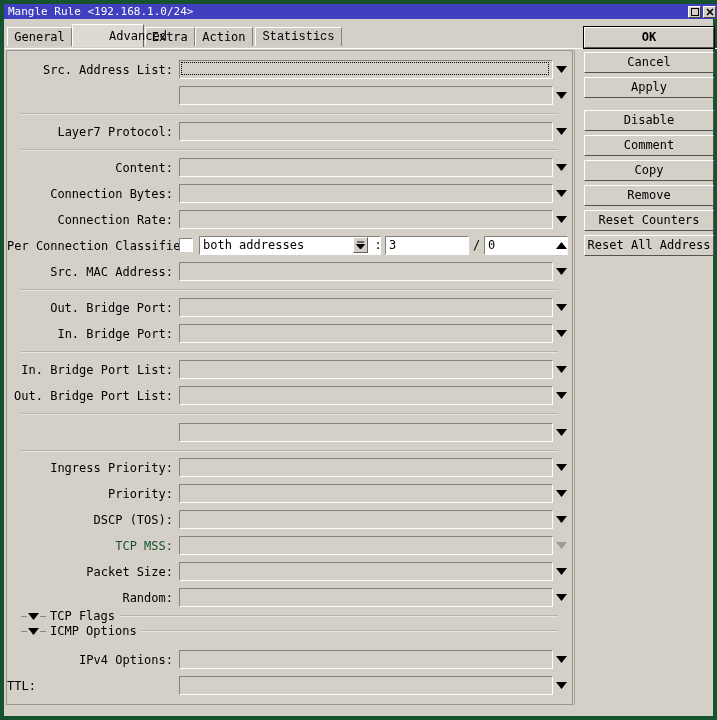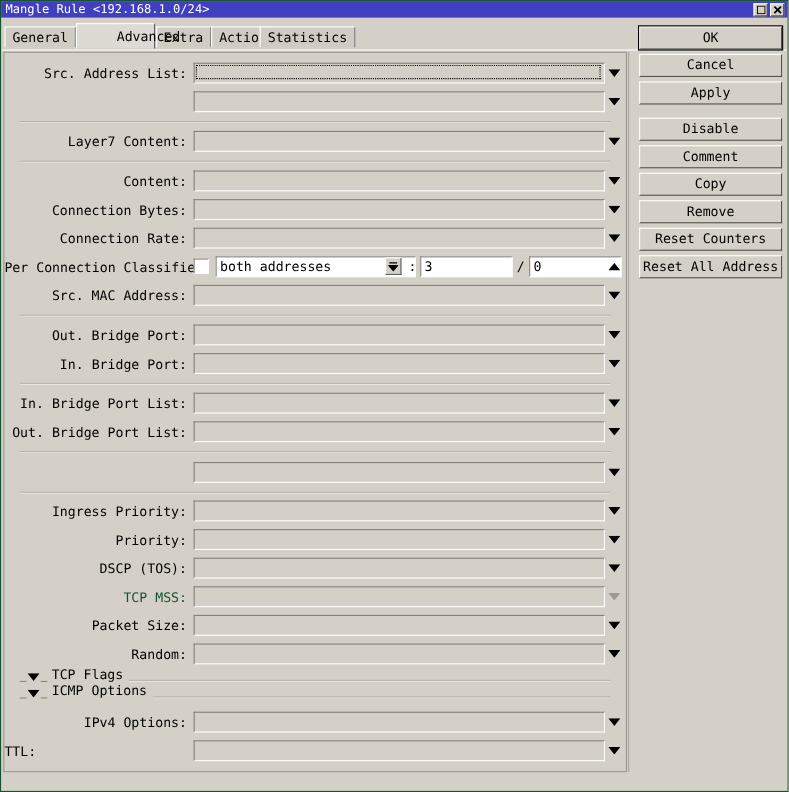--- a/index.html
+++ b/index.html
@@ -7,21 +7,21 @@
     width: 717px; height: 720px;
     background: #d4d0c8;
     font-family: "DejaVu Sans Mono", "Liberation Mono", monospace;
     overflow: hidden;
   }
   #app {
     position: relative;
     width: 717px; height: 720px;
     background: #d4d0c8;
     box-sizing: border-box;
-    border: 1px solid #14532d;
+    border: 4px solid #14532d;
   }
 
   
   .titlebar {
     position: absolute; left: 0; top: 0;
     width: 715px; height: 15px;
     background: #3f3fbf;
     display: flex; align-items: center;
   }
   .titlebar-text {
@@ -193,21 +193,21 @@
     border-bottom: 1px solid #ffffff;
     box-sizing: border-box;
     font-size: 12px; line-height: 17px;
     color: #000; padding-left: 3px;
   }
 
   
   .group {
     position: absolute; left: 14px;
     height: 14px;
-    display: flex; align-items: flex-end;
+    display: flex; align-items: center;
     width: 537px;
   }
   .group-dash {
     width: 6px; height: 1px; background: #8b8880;
   }
   .group-tri {
     width: 13px; height: 10px;
     display: flex; align-items: center; justify-content: center;
   }
   .group-label {
@@ -236,20 +236,21 @@
     font-size: 12px;
     line-height: 19px;
     text-align: center;
     color: #000;
     cursor: default;
     font-family: "DejaVu Sans Mono", "Liberation Mono", monospace;
   }
   .btn.default {
     outline: 1px solid #000;
     outline-offset: 0px;
+    font-weight: bold;
   }
   .btn-gap { height: 8px; }
 </style>
 </head>
 <body>
 
 <div id="app">
 
   <div class="titlebar">
     <div class="titlebar-text">Mangle Rule &lt;192.168.1.0/24&gt;</div>
@@ -265,21 +266,21 @@
           </svg>
       </div>
     </div>
   </div>
 
   <div class="tabstrip" id="tabstrip">
       <div class="tab" style="left: 2px; width: 65.1px;">General</div>
       <div class="tab active" style="left: 67.1px; width: 72.4px; padding-left: 36px;">Advanced</div>
       <div class="tab" style="left: 139.5px; width: 50.5px;">Extra</div>
       <div class="tab" style="left: 190px; width: 57.8px;">Action</div>
-      <div class="tab" style="left: 234px; width: 87px;">Statistics</div>
+      <div class="tab" style="left: 250px; width: 87px; font-family: Liberation Mono, monospace;">Statistics</div>
     </div>
   <div class="tabline"></div>
 
   <div class="formpanel" id="formpanel">
       <div class="row-label" style="position: absolute; left: 0px; top: 9px; width: 166px; text-align: right;">Src. Address List:</div>
       <div class="field focused" style="left: 172px; top: 9px; width: 374px;">
         <div class="field-inner"></div>
       </div>
       <div class="arrow" style="left: 547px; top: 9px;">
         <svg width="11" height="7" viewBox="0 0 11 7">
@@ -288,21 +289,21 @@
       </div>
       <div class="field" style="left: 172px; top: 35px; width: 374px;">
         <div class="field-inner"></div>
       </div>
       <div class="arrow" style="left: 547px; top: 35px;">
         <svg width="11" height="7" viewBox="0 0 11 7">
           <path d="M0 0 L11 0 L5.5 7 Z" fill="#000"></path>
         </svg>
       </div>
       <div class="sep" style="top: 62px;"></div>
-      <div class="row-label" style="position: absolute; left: 0px; top: 71px; width: 166px; text-align: right;">Layer7 Content:</div>
+      <div class="row-label" style="position: absolute; left: 0px; top: 71px; width: 166px; text-align: right;">Layer7 Protocol:</div>
       <div class="field" style="left: 172px; top: 71px; width: 374px;">
         <div class="field-inner"></div>
       </div>
       <div class="arrow" style="left: 547px; top: 71px;">
         <svg width="11" height="7" viewBox="0 0 11 7">
           <path d="M0 0 L11 0 L5.5 7 Z" fill="#000"></path>
         </svg>
       </div>
       <div class="sep" style="top: 98px;"></div>
       <div class="row-label" style="position: absolute; left: 0px; top: 107px; width: 166px; text-align: right;">Content:</div>

